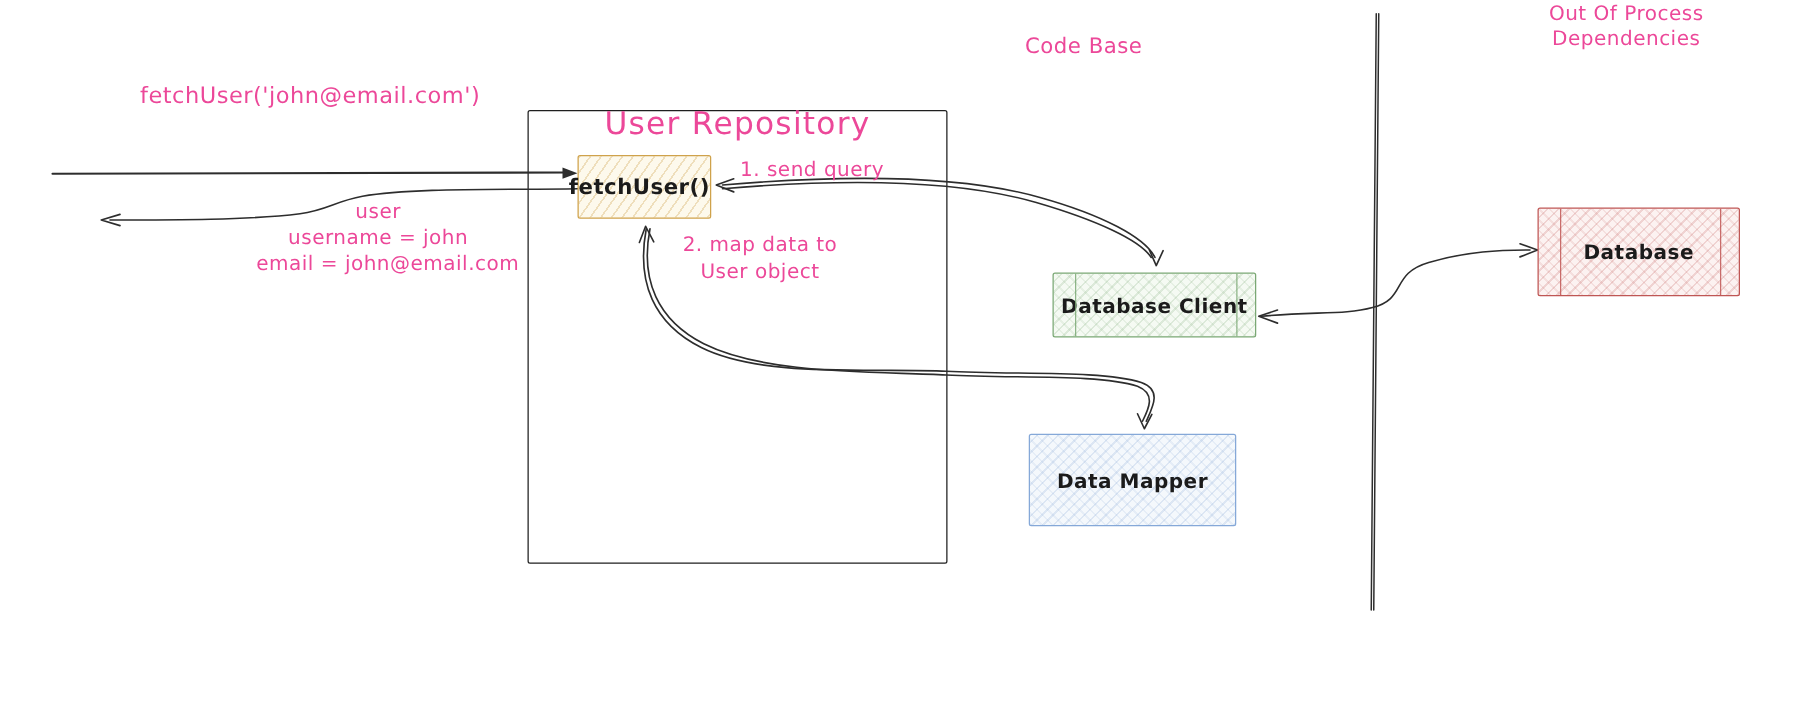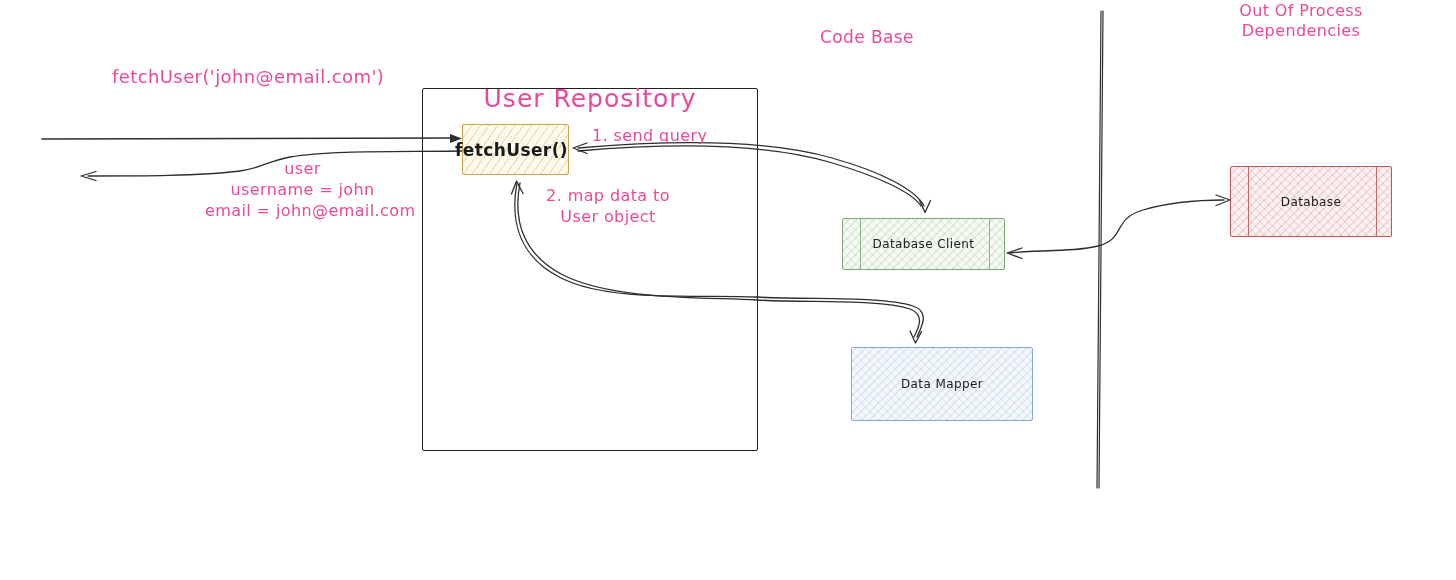--- a/index.html
+++ b/index.html
@@ -38,21 +38,21 @@
   
   .box {
     position: absolute;
     z-index: 2;
     box-sizing: border-box;
     display: flex;
     align-items: center;
     justify-content: center;
     border-radius: 2px;
   }
-  .box .box-label { font-size: 12px; letter-spacing: 0.4px; color: #1b1b1b; }
+  .box .box-label { font-size: 16px; letter-spacing: 0.4px; color: #1b1b1b; font-weight: bold; }
 
   .repo-box {
     left: 422px; top: 88px; width: 336px; height: 363px;
     border: 1.6px solid #1f1f1f;
     background: transparent;
     z-index: 0;
   }
   .fetchuser-box {
     left: 462px; top: 124px; width: 107px; height: 51px;
     border: 1.6px solid #cfa24b;
@@ -63,21 +63,21 @@
   .fetchuser-box .box-label { font-size: 17px; font-weight: 600; }
   .dbclient-box {
     left: 842px; top: 218px; width: 163px; height: 52px;
     border: 1.5px solid #7aa874;
     background-color: #f5faf3;
     background-image:
       repeating-linear-gradient(-45deg, rgba(122,168,116,0.20) 0 1.4px, transparent 1.4px 6px),
       repeating-linear-gradient(45deg, rgba(122,168,116,0.12) 0 1.4px, transparent 1.4px 6px);
   }
   .datamapper-box {
-    left: 851px; top: 347px; width: 182px; height: 74px;
+    left: 823px; top: 347px; width: 166px; height: 74px;
     border: 1.5px solid #85a8d8;
     background-color: #f4f8fc;
     background-image:
       repeating-linear-gradient(-45deg, rgba(125,160,210,0.20) 0 1.4px, transparent 1.4px 6px),
       repeating-linear-gradient(45deg, rgba(125,160,210,0.12) 0 1.4px, transparent 1.4px 6px);
     justify-content: center;
   }
   .database-box {
     left: 1230px; top: 166px; width: 162px; height: 71px;
     border: 1.5px solid #bf5654;

